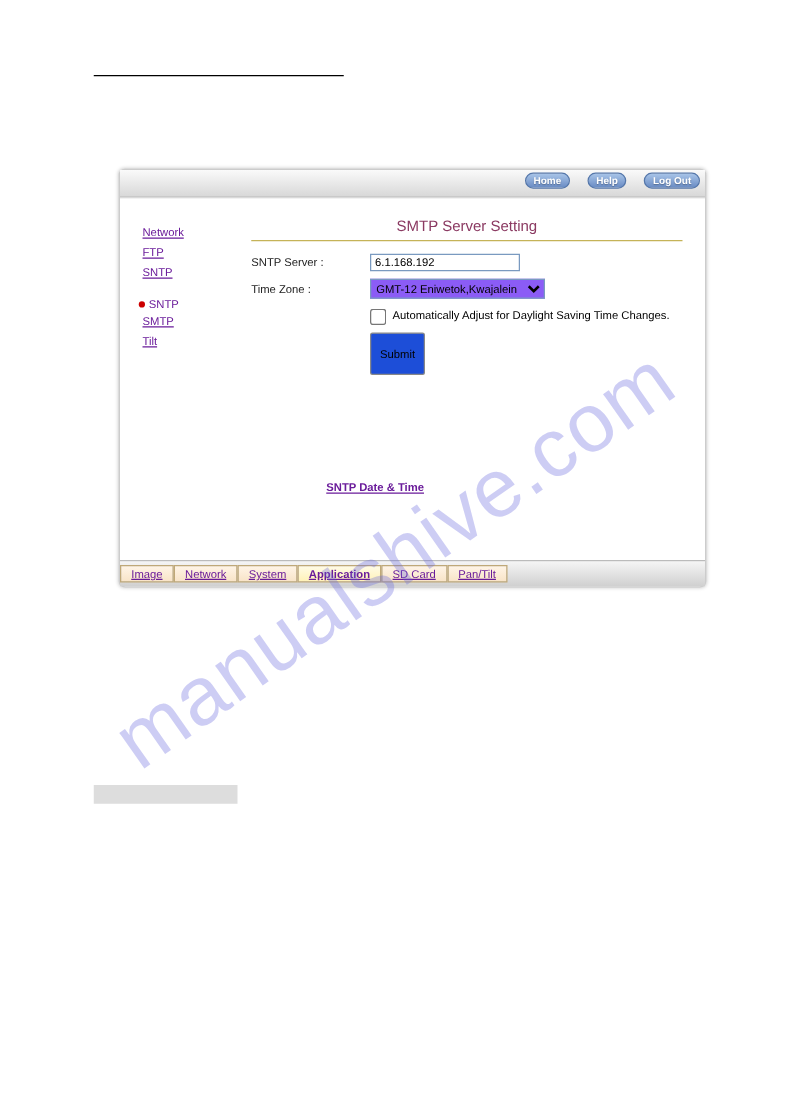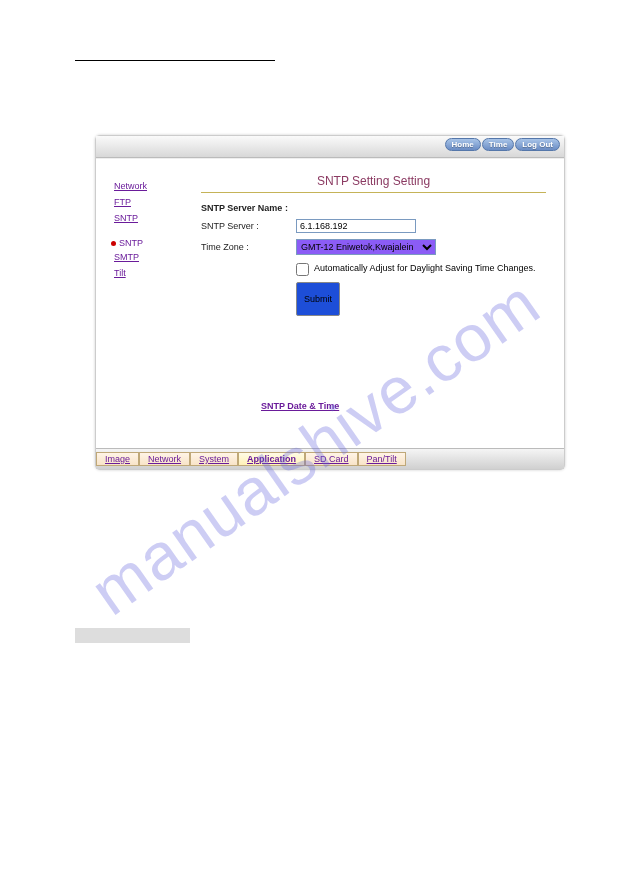--- a/index.html
+++ b/index.html
@@ -34,21 +34,21 @@
     height: 22px;
     background: linear-gradient(to bottom, #fafafa, #d8d8d8);
     border-bottom: 1px solid #bbb;
     position: relative;
   }
   .top-buttons {
     position: absolute;
     right: 4px;
     top: 2px;
     display: flex;
-    gap: 1px;
+    gap: 14px;
   }
   .top-btn {
     font-size: 8px;
     font-weight: bold;
     color: #fff;
     background: linear-gradient(to bottom, #a8c4e8, #6a8cc4);
     border: 1px solid #5577aa;
     border-radius: 8px;
     padding: 1px 6px;
     cursor: pointer;
@@ -204,44 +204,41 @@
 </head>
 <body>
 
 <div class="top-underline"></div>
 
 <div class="app-window">
 
   <div class="top-bar">
     <div class="top-buttons">
       <div class="top-btn">Home</div>
-      <div class="top-btn">Time</div>
+      <div class="top-btn">Help</div>
       <div class="top-btn">Log Out</div>
     </div>
   </div>
 
   <div class="content-area">
     <div class="sidebar">
       <a class="sidebar-item">Network</a>
       <a class="sidebar-item">FTP</a>
       <a class="sidebar-item">SNTP</a>
       <div class="sidebar-item active-wrap">
         <span class="bullet"></span><span class="active">SNTP</span>
       </div>
       <a class="sidebar-item">SMTP</a>
       <a class="sidebar-item">Tilt</a>
     </div>
 
     <div class="main-panel">
-      <div class="panel-title">SNTP Setting Setting</div>
+      <div class="panel-title">SMTP Server Setting</div>
       <hr class="panel-hr">
 
-      <div class="form-row">
-        <span class="form-label" style="width:auto;font-weight:bold;">SNTP Server Name :</span>
-      </div>
 
       <div class="form-row">
         <span class="form-label">SNTP Server :</span>
         <input class="text-input" type="text" value="6.1.168.192" style="">
       </div>
 
       <div class="form-row">
         <span class="form-label">Time Zone :</span>
         <select class="select-input">
           <option>GMT-12 Eniwetok,Kwajalein</option>

